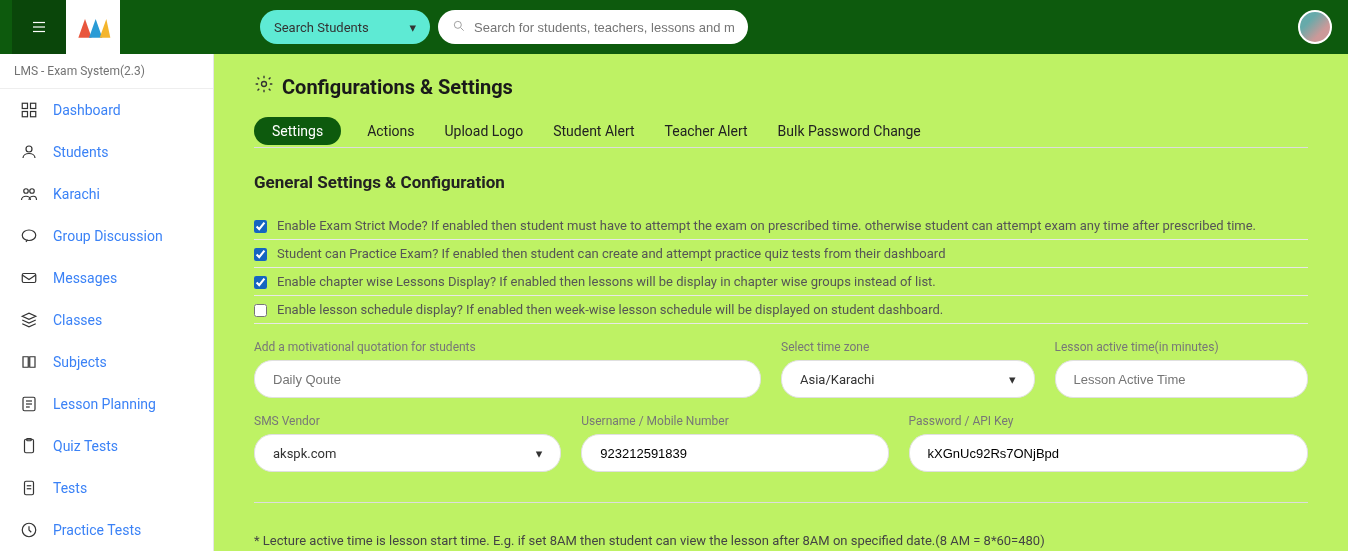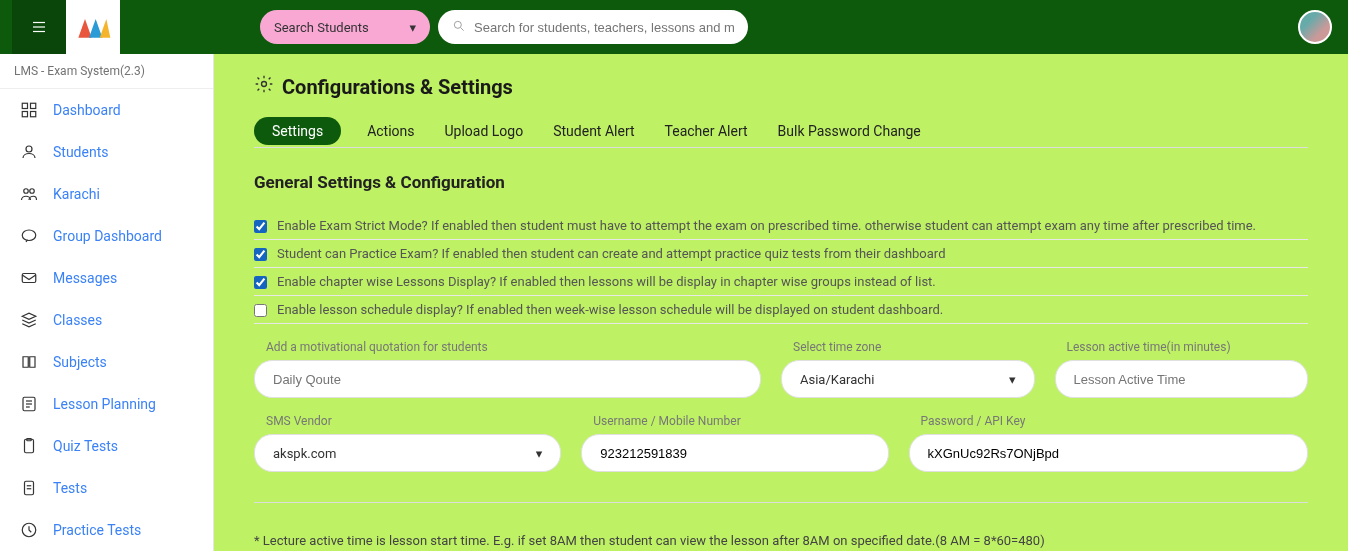--- a/index.html
+++ b/index.html
@@ -2,21 +2,21 @@
 <html><head>
 <meta charset="utf-8">
 <style>
 * { box-sizing: border-box; margin: 0; padding: 0; }
 body { font-family: -apple-system, BlinkMacSystemFont, "Segoe UI", Roboto, sans-serif; background: #eeeeee; color: #333; width: 1348px; height: 551px; overflow: hidden; }
 
 .topbar { height: 54px; background: #0d5a0d; display: flex; align-items: center; padding: 0 12px; position: relative; }
 .menu-btn { width: 54px; height: 54px; display: flex; align-items: center; justify-content: center; background: #0a460a; }
 .logo { width: 54px; height: 54px; background: #fff; display: flex; align-items: center; justify-content: center; margin-left: 0; }
 .logo svg { width: 40px; height: 30px; }
-.search-dd { margin-left: 140px; background: #f9a8d4; border-radius: 18px; height: 34px; display: flex; align-items: center; padding: 0 14px; min-width: 170px; justify-content: space-between; font-size: 13px; color: #333; }
+.search-dd { margin-left: 140px; background: #5eead4; border-radius: 18px; height: 34px; display: flex; align-items: center; padding: 0 14px; min-width: 170px; justify-content: space-between; font-size: 13px; color: #333; }
 .search-box { margin-left: 8px; background: #fff; border-radius: 18px; height: 34px; display: flex; align-items: center; padding: 0 14px; width: 310px; }
 .search-box input { border: none; outline: none; font-size: 13px; width: 100%; color: #888; background: transparent; }
 .search-box .sicon { color: #999; margin-right: 8px; font-size: 14px; }
 .avatar { width: 34px; height: 34px; border-radius: 50%; border: 2px solid #fff; position: absolute; right: 16px; top: 10px; background: linear-gradient(135deg,#6aa 30%,#c99 70%); }
 
 .layout { display: flex; height: calc(551px - 54px); }
 .sidebar { width: 214px; background: #fff; border-right: 1px solid #e5e5e5; overflow-y: auto; }
 .sys-label { font-size: 12px; color: #737373; padding: 10px 14px; border-bottom: 1px solid #eee; }
 .nav-item { display: flex; align-items: center; padding: 11px 19px; font-size: 14px; color: #3b82f6; cursor: pointer; }
 .nav-item .nicon { width: 20px; height: 20px; margin-right: 14px; display: flex; align-items: center; justify-content: center; color: #333; }
@@ -27,21 +27,21 @@
 .tabs { display: flex; gap: 22px; border-bottom: 1px solid #ddd; margin-bottom: 24px; align-items: center; }
 .tab { font-size: 14px; color: #222; padding: 8px 4px; cursor: pointer; }
 .tab.active { background: #0d5a0d; color: #fff; border-radius: 16px; padding: 6px 18px; }
 .section-h { font-size: 17px; font-weight: 700; margin-bottom: 20px; color: #222; }
 
 .check-row { display: flex; align-items: flex-start; padding: 6px 0; font-size: 13px; color: #555; border-bottom: 1px solid #e8e8e8; }
 .check-row input[type=checkbox] { margin-right: 10px; margin-top: 2px; accent-color: #1565c0; }
 
 .form-grid { display: flex; gap: 20px; margin-top: 16px; }
 .form-col { flex: 1; }
-.form-label { font-size: 12px; color: #777; margin-bottom: 6px; display: block; margin-left: 12px; }
+.form-label { font-size: 12px; color: #777; margin-bottom: 6px; display: block; }
 .pill-input { background: #fff; border: 1px solid #e0e0e0; border-radius: 18px; height: 38px; padding: 0 18px; display: flex; align-items: center; font-size: 13px; color: #333; width: 100%; }
 .pill-input input, .pill-input select { border: none; outline: none; width: 100%; font-size: 13px; background: transparent; }
 .pill-input.dd { justify-content: space-between; }
 .row2 { display: flex; gap: 20px; margin-top: 16px; }
 
 .footnote { font-size: 13px; color: #444; margin-top: 30px; }
 hr.sep { border: none; border-top: 1px solid #ddd; margin: 30px 0 10px; }
 
 
 .isvg { width: 18px; height: 18px; stroke: #333; fill: none; stroke-width: 1.6; }
@@ -115,21 +115,21 @@
         </span>
       <span>Karachi</span>
     </div>
     <div class="nav-item">
       <span class="nicon">
           <svg class="isvg" viewBox="0 0 24 24">
             <ellipse cx="12" cy="11" rx="9" ry="7"></ellipse>
             <path d="M8 20l2-3"></path>
           </svg>
         </span>
-      <span>Group Dashboard</span>
+      <span>Group Discussion</span>
     </div>
     <div class="nav-item">
       <span class="nicon">
           <svg class="isvg" viewBox="0 0 24 24">
             <rect x="3" y="6" width="18" height="12" rx="2"></rect>
             <path d="M3 8l9 6 9-6"></path>
           </svg>
         </span>
       <span>Messages</span>
     </div>

